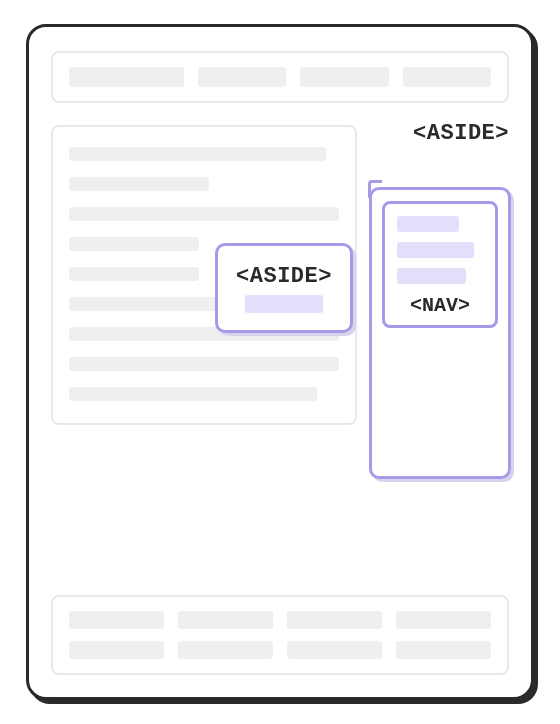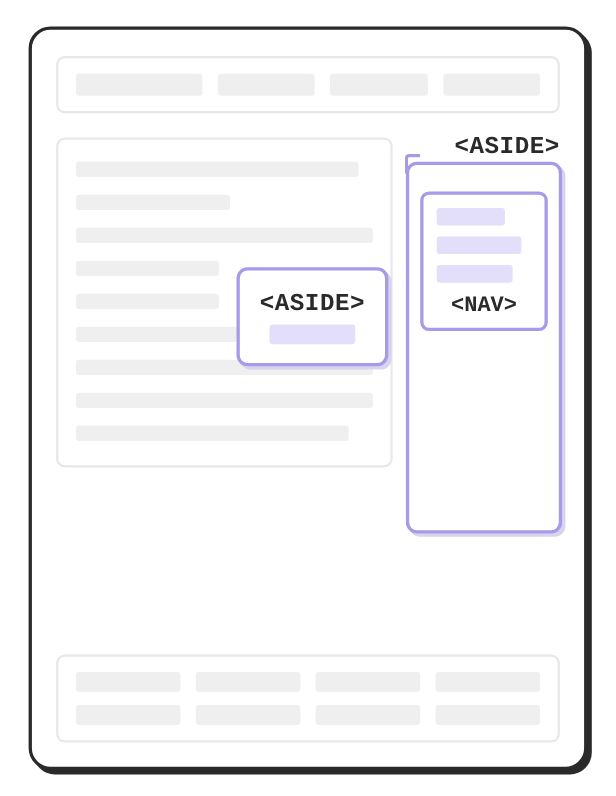--- a/index.html
+++ b/index.html
@@ -104,23 +104,24 @@
     font-weight: bold;
     font-size: 22px;
     color: #2a2a2a;
     letter-spacing: 0.5px;
   }
   .sidebar-box {
     border: 3px solid #a89ae8;
     border-radius: 10px;
     background: #fff;
     box-shadow: 3px 3px 0 #d8d4ee;
-    height: 338px;
-    padding: 24px 10px 10px 10px;
-    position: relative;
+    height: 292px;
+    padding: 11px 10px 10px 10px;
+    position: relative;
+    margin-top: 40px;
   }
   .sidebar-l-notch {
     position: absolute;
     top: -10px;
     left: -4px;
     width: 14px;
     height: 18px;
     border-left: 3px solid #a89ae8;
     border-top: 3px solid #a89ae8;
     border-top-left-radius: 4px;

